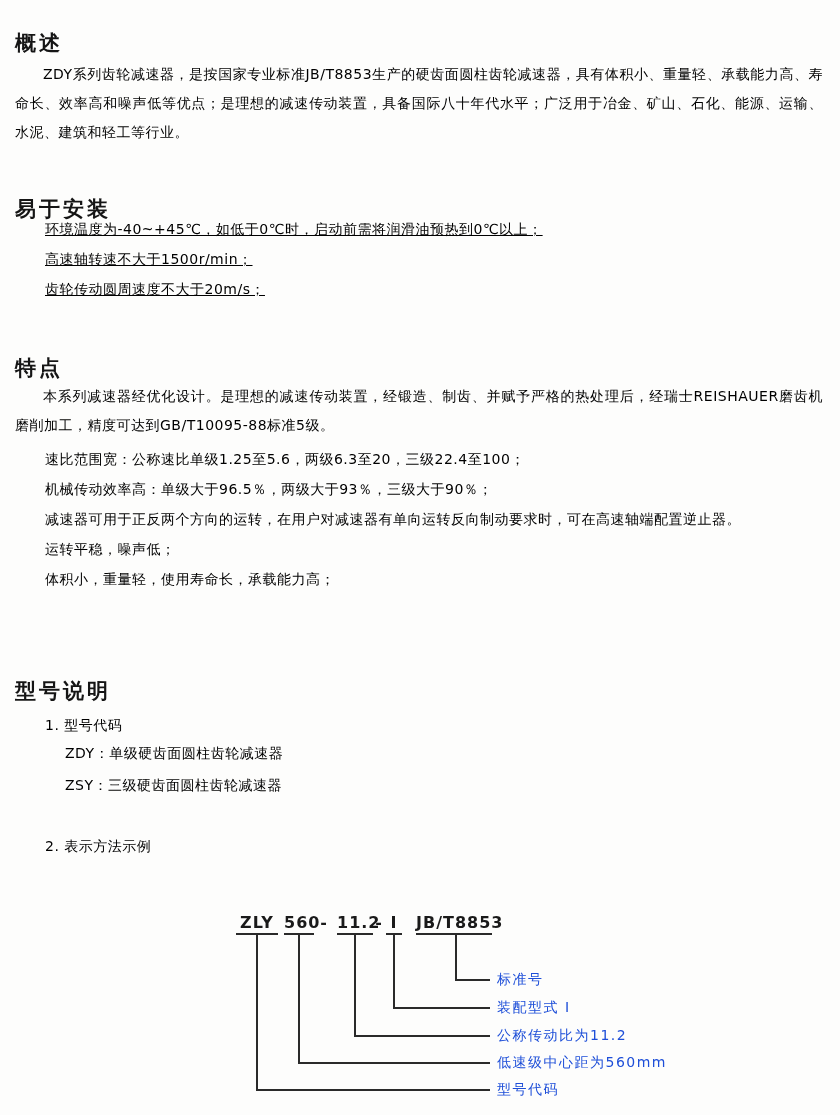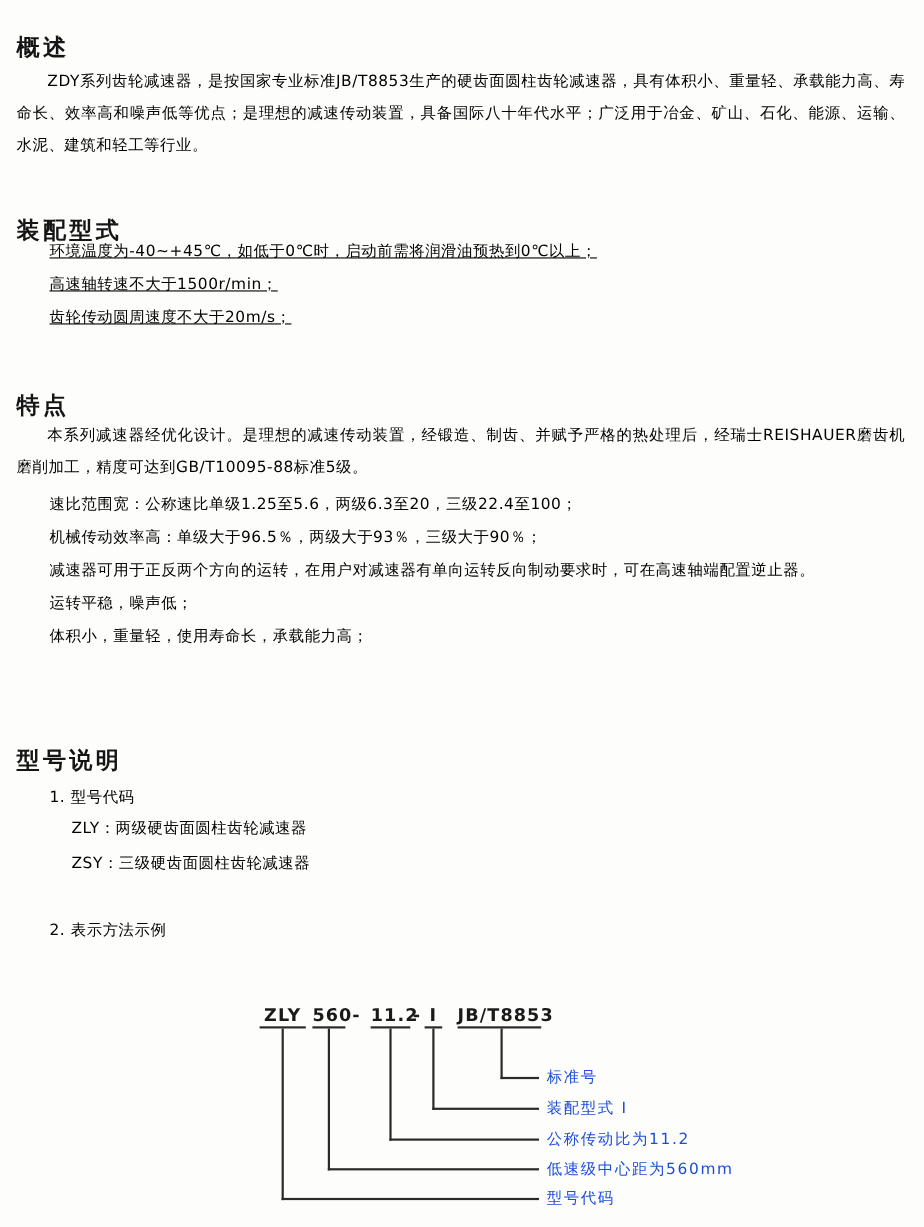--- a/index.html
+++ b/index.html
@@ -81,41 +81,41 @@
   #lab-model{top:181px;}
 </style>
 </head>
 <body>
 
 <div class="page">
 
   <h2 class="sec-title" id="t-overview">概述</h2>
   <p class="para body-text" id="p-overview">ZDY系列齿轮减速器，是按国家专业标准JB/T8853生产的硬齿面圆柱齿轮减速器，具有体积小、重量轻、承载能力高、寿命长、效率高和噪声低等优点；是理想的减速传动装置，具备国际八十年代水平；广泛用于冶金、矿山、石化、能源、运输、水泥、建筑和轻工等行业。</p>
 
-  <h2 class="sec-title" id="t-conditions">装配型式</h2>
+  <h2 class="sec-title" id="t-conditions">易于安装</h2>
   <ul class="plain-list body-text" id="l-conditions">
     <li>环境温度为-40~+45℃，如低于0℃时，启动前需将润滑油预热到0℃以上；</li>
     <li>高速轴转速不大于1500r/min；</li>
     <li>齿轮传动圆周速度不大于20m/s；</li>
   </ul>
 
   <h2 class="sec-title" id="t-features">特点</h2>
   <p class="para body-text" id="p-features">本系列减速器经优化设计。是理想的减速传动装置，经锻造、制齿、并赋予严格的热处理后，经瑞士REISHAUER磨齿机磨削加工，精度可达到GB/T10095-88标准5级。</p>
   <ul class="plain-list body-text" id="l-features">
     <li>速比范围宽：公称速比单级1.25至5.6，两级6.3至20，三级22.4至100；</li>
     <li>机械传动效率高：单级大于96.5％，两级大于93％，三级大于90％；</li>
     <li>减速器可用于正反两个方向的运转，在用户对减速器有单向运转反向制动要求时，可在高速轴端配置逆止器。</li>
     <li>运转平稳，噪声低；</li>
     <li>体积小，重量轻，使用寿命长，承载能力高；</li>
   </ul>
 
   <h2 class="sec-title" id="t-model">型号说明</h2>
   <div class="body-text" id="m-item1">1. 型号代码</div>
   <ul class="model-list body-text" id="l-codes">
-    <li class="model-line">ZLY：两级硬齿面圆柱齿轮减速器</li>
+    <li class="model-line">ZDY：单级硬齿面圆柱齿轮减速器</li>
     <li class="model-line">ZSY：三级硬齿面圆柱齿轮减速器</li>
   </ul>
   <div class="body-text" id="m-item2">2. 表示方法示例</div>
 
   <div class="diagram">
 
     <span class="code-seg code-underline" id="seg-model">ZLY</span>
     <span class="code-seg code-underline" id="seg-center">560</span>
     <span class="code-seg" id="seg-dash1">-</span>
     <span class="code-seg code-underline" id="seg-ratio">11.2</span>

